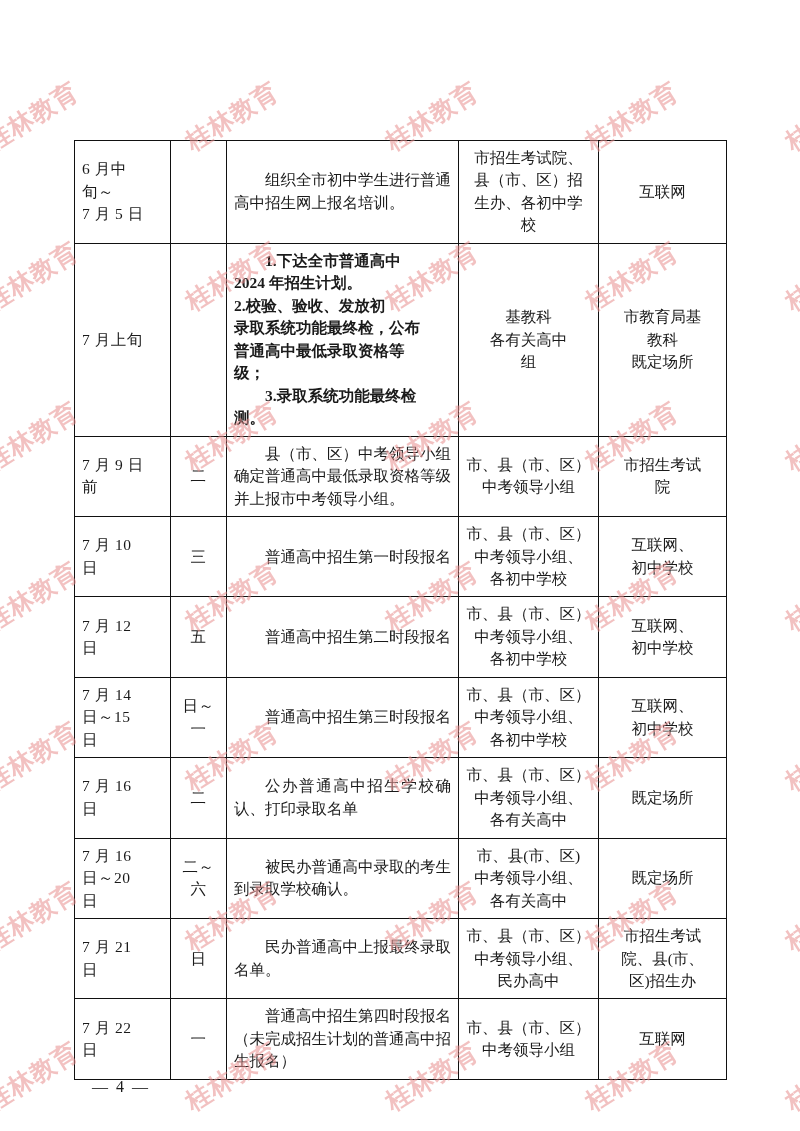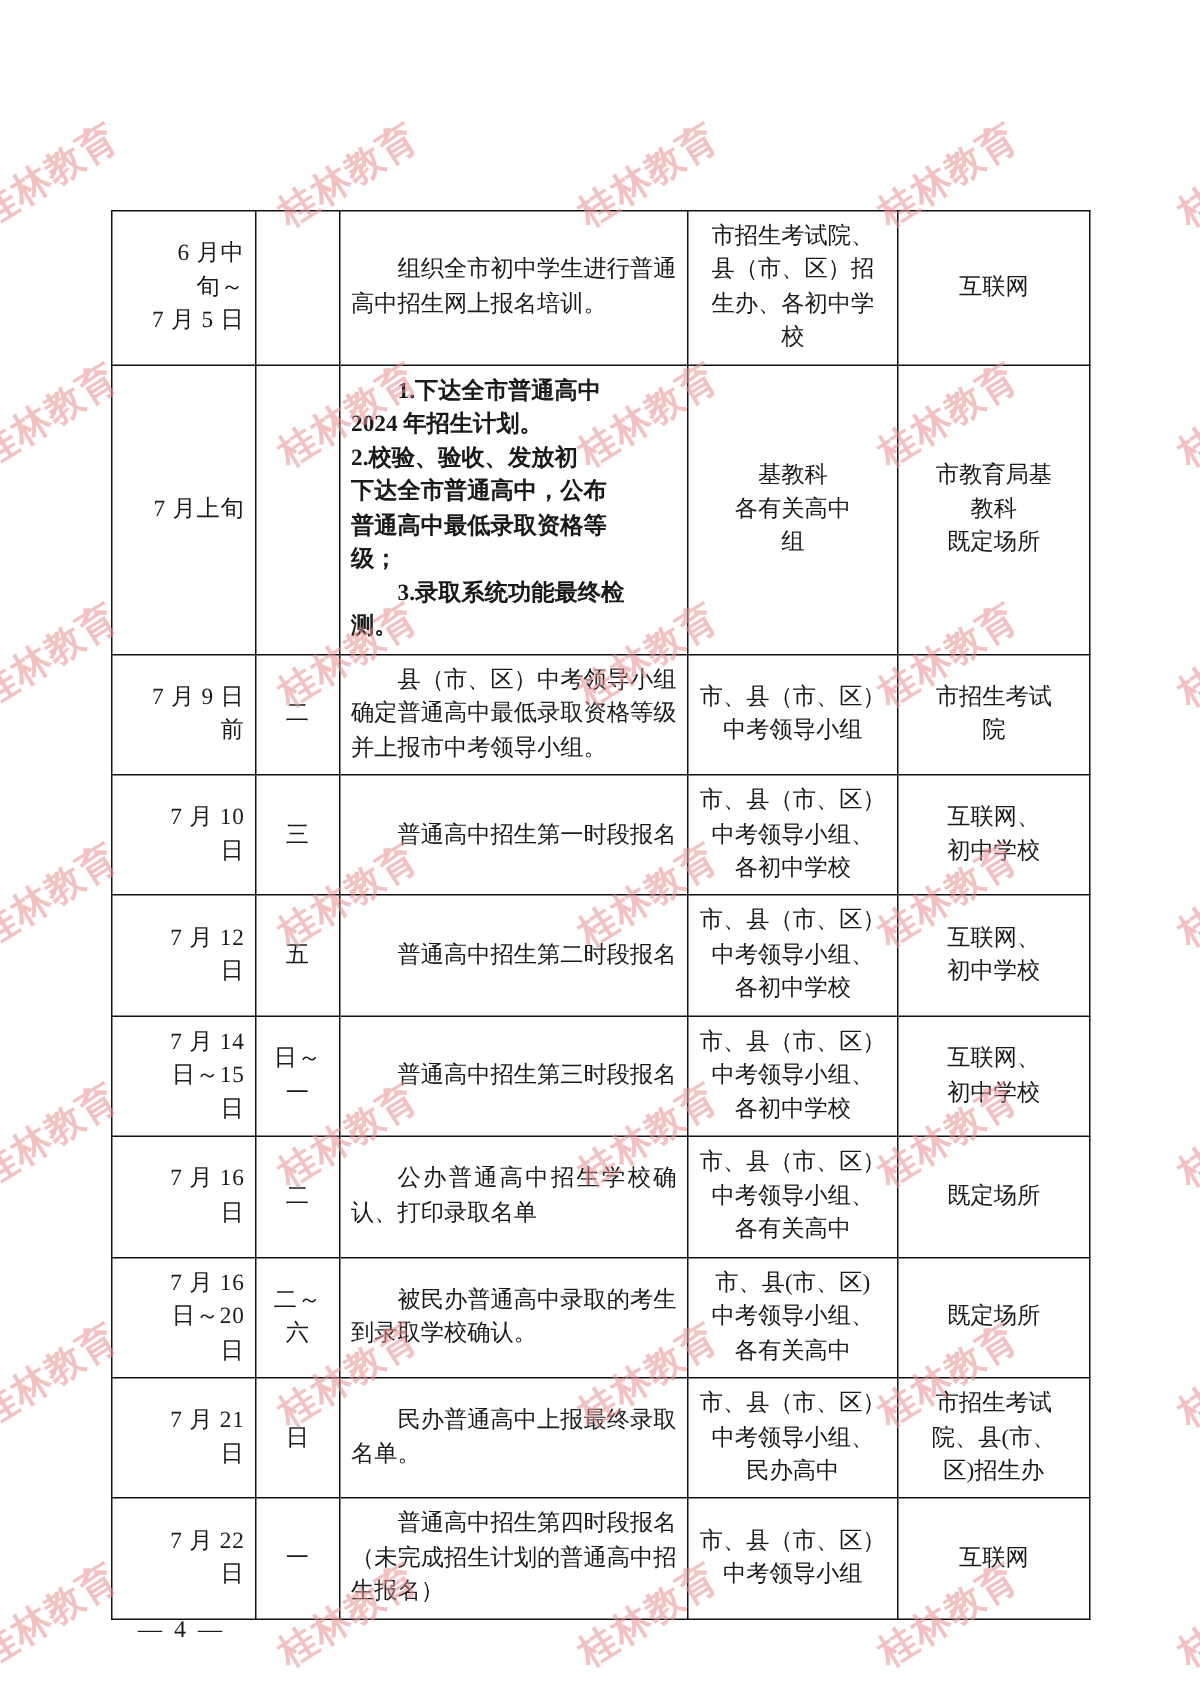--- a/index.html
+++ b/index.html
@@ -58,21 +58,21 @@
     font-size: 15.5px;
     line-height: 1.45;
   }
   col.c-date  { width: 96px; }
   col.c-week  { width: 56px; }
   col.c-task  { width: 232px; }
   col.c-org   { width: 140px; }
   col.c-place { width: 128px; }
 
   td.date {
-    text-align: right;
+    text-align: left;
     letter-spacing: .5px;
   }
   td.week {
     text-align: center;
     letter-spacing: .5px;
   }
   td.task {
     text-align: justify;
     text-justify: inter-ideograph;
     text-indent: 2em;
@@ -137,21 +137,21 @@
 
       <tr>
         <td class="date">
           <span class="linewrap">7 月上旬</span>
         </td>
         <td class="week"></td>
         <td class="task noindent">
           <span class="linewrap" style="text-indent:2em;">1.下达全市普通高中</span>
           <span class="linewrap">2024 年招生计划。</span>
           <span class="linewrap">2.校验、验收、发放初</span>
-          <span class="linewrap">下达全市普通高中，公布</span>
+          <span class="linewrap">录取系统功能最终检，公布</span>
           <span class="linewrap">普通高中最低录取资格等</span>
           <span class="linewrap">级；</span>
           <span class="linewrap" style="text-indent:2em;">3.录取系统功能最终检</span>
           <span class="linewrap">测。</span>
         </td>
         <td class="org">
           <span class="linewrap">基教科</span>
           <span class="linewrap">各有关高中</span>
           <span class="linewrap">组</span>
         </td>

